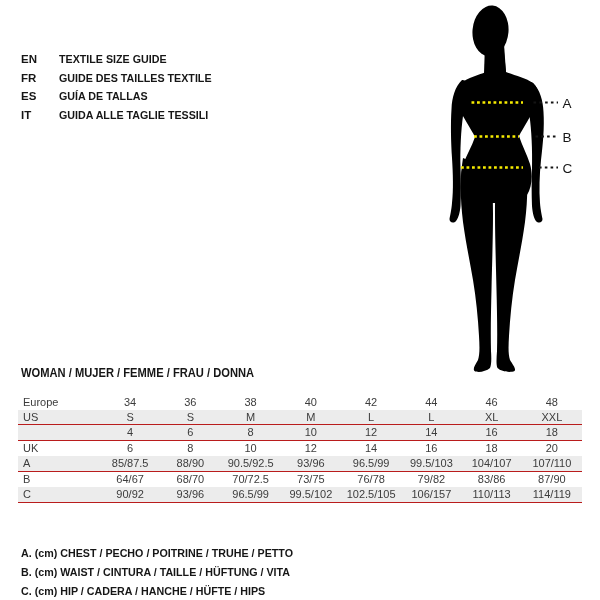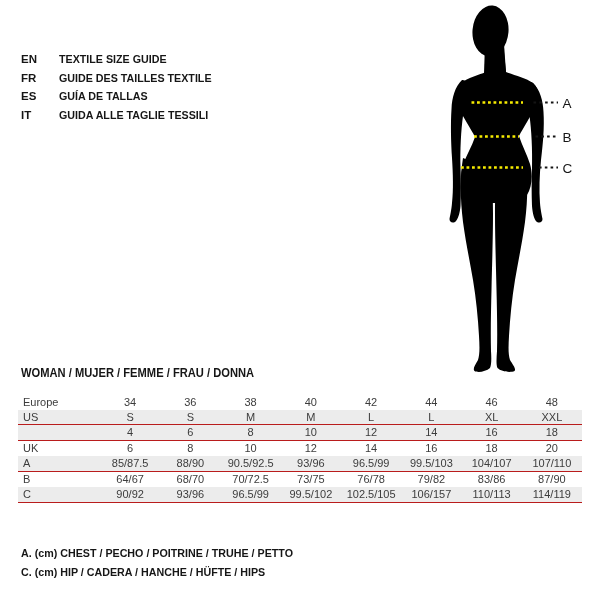--- a/index.html
+++ b/index.html
@@ -197,15 +197,18 @@
     <div class="tc val">110/113</div>
     <div class="tc val">114/119</div>
   </div>
 </div>
 
 <div class="legend">
   <div class="legend-row">
     <span class="cond">A. (cm) CHEST / PECHO / POITRINE / TRUHE / PETTO</span>
   </div>
   <div class="legend-row">
+    <span class="cond">B. (cm) WAIST / CINTURA / TAILLE / HÜFTUNG / VITA</span>
+  </div>
+  <div class="legend-row">
     <span class="cond">C. (cm) HIP / CADERA / HANCHE / HÜFTE / HIPS</span>
   </div>
 </div>
 
 </body></html>

